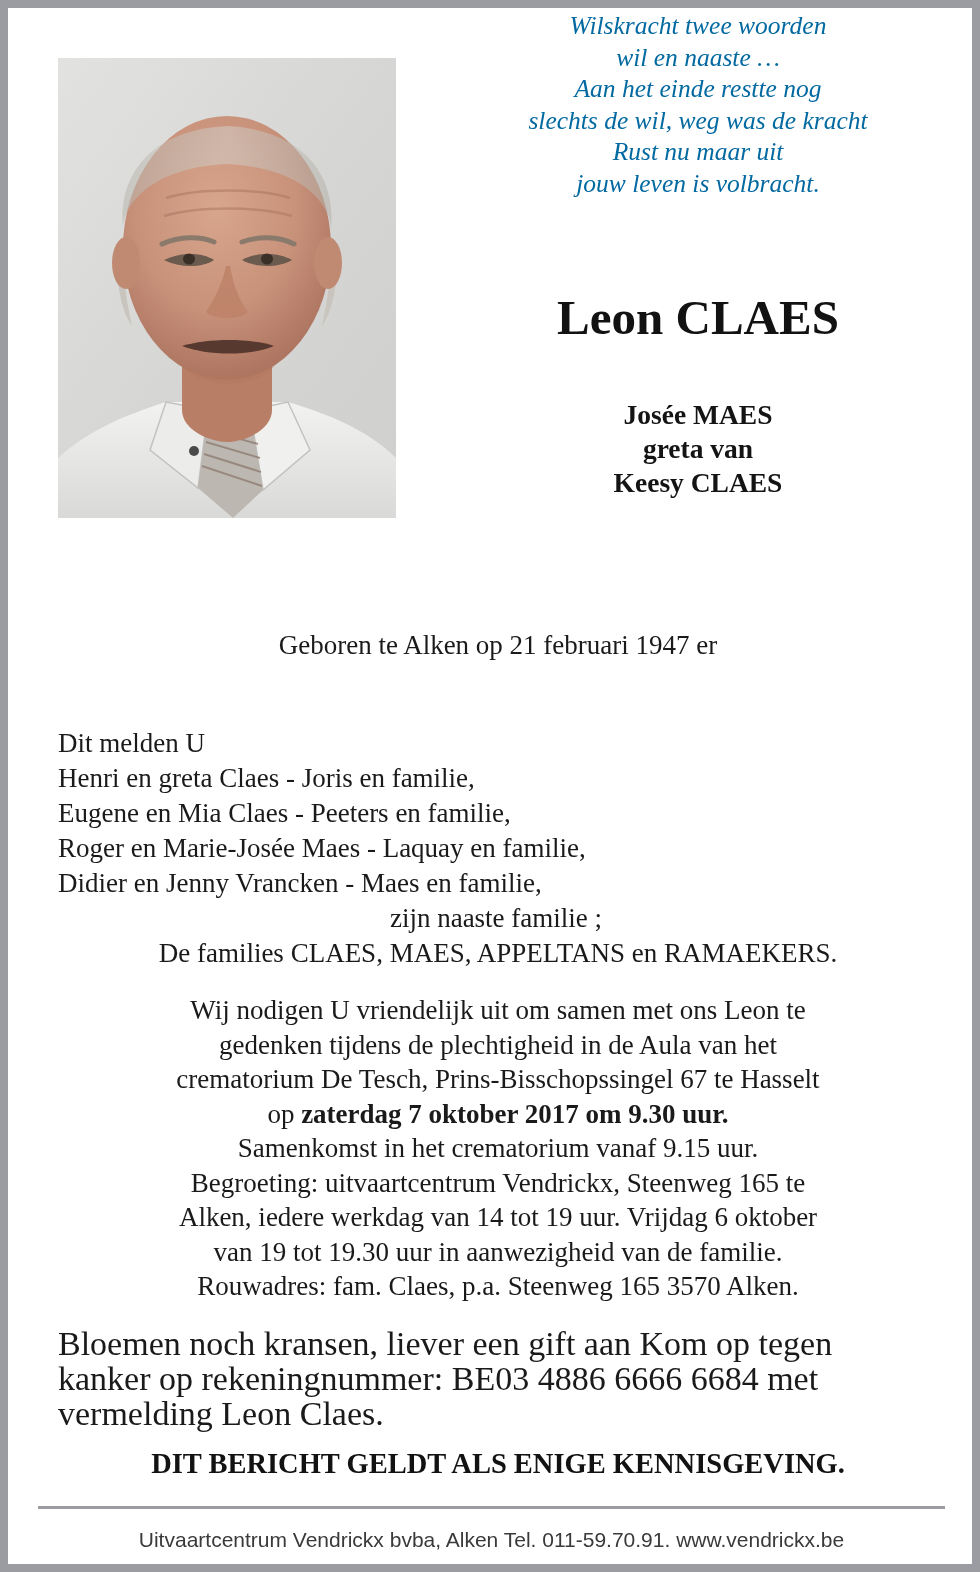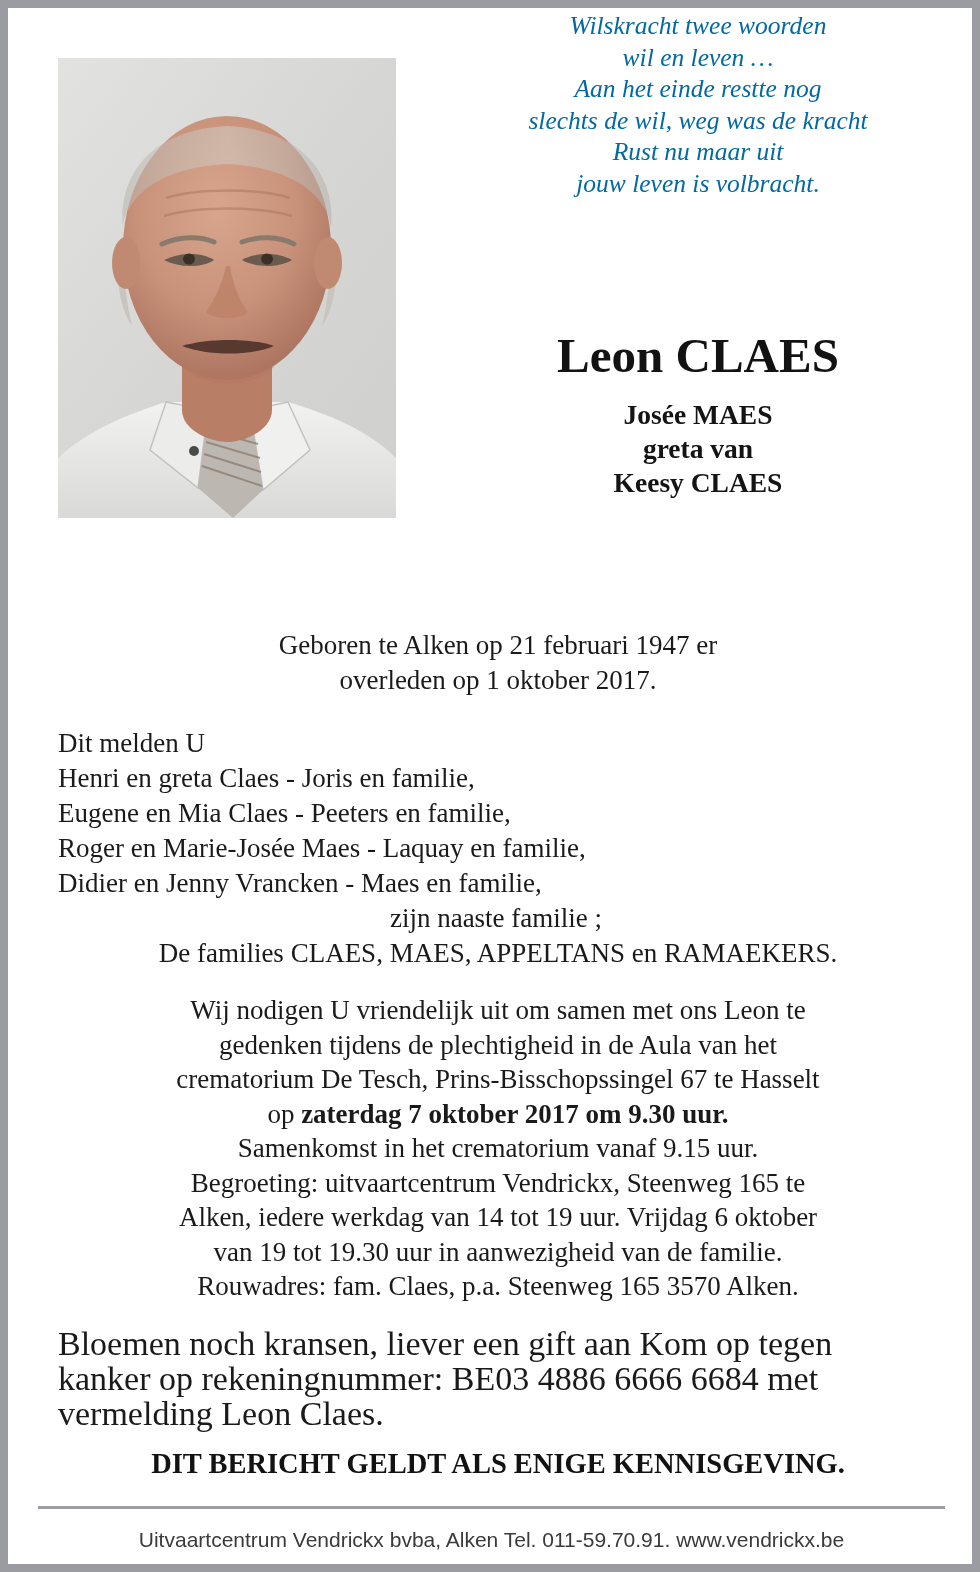--- a/index.html
+++ b/index.html
@@ -67,21 +67,20 @@
     position: absolute;
     left: 430px;
     top: 282px;
     width: 520px;
     text-align: center;
     font-weight: bold;
     font-size: 49px;
     line-height: 56px;
     letter-spacing: 0px;
     color: #121212;
-    margin-top: 38px;
   }
 
   .relatives {
     position: absolute;
     left: 430px;
     top: 390px;
     width: 520px;
     text-align: center;
     font-weight: bold;
     font-size: 27.5px;
@@ -263,40 +262,39 @@
           <path d="M124 288 C150 280 192 280 216 288 C192 298 150 298 124 288 Z" fill="#57392f"></path>
 
           <path d="M122 306 C146 322 196 322 218 306 C200 332 142 332 122 306 Z" fill="#b3785f" opacity="0.45"></path>
 
           <circle cx="136" cy="393" r="5" fill="#4a4a4a"></circle>
         </svg>
       </div>
 
       <div class="poem">
         <div>Wilskracht twee woorden</div>
-        <div>wil en leven …</div>
+        <div>wil en naaste …</div>
         <div>Aan het einde restte nog</div>
         <div>slechts de wil, weg was de kracht</div>
         <div>Rust nu maar uit</div>
         <div>jouw leven is volbracht.</div>
       </div>
 
       <div class="deceased-name">Leon CLAES</div>
 
       <div class="relatives">
         <div>Josée MAES</div>
         <div>greta van</div>
         <div>Keesy CLAES</div>
       </div>
     </div>
 
 
     <div class="birthdeath">
       <div>Geboren te Alken op 21 februari 1947 er</div>
-      <div>overleden op 1 oktober 2017.</div>
     </div>
 
     <div class="announce">
       <div>Dit melden U</div>
       <div>Henri en  greta Claes - Joris en familie,</div>
       <div>Eugene en Mia Claes - Peeters en familie,</div>
       <div>Roger en Marie-Josée Maes - Laquay en familie,</div>
       <div>Didier en Jenny Vrancken - Maes en familie,</div>
       <div class="right">zijn naaste familie ;</div>
       <div class="center">De families CLAES, MAES, APPELTANS en RAMAEKERS.</div>

